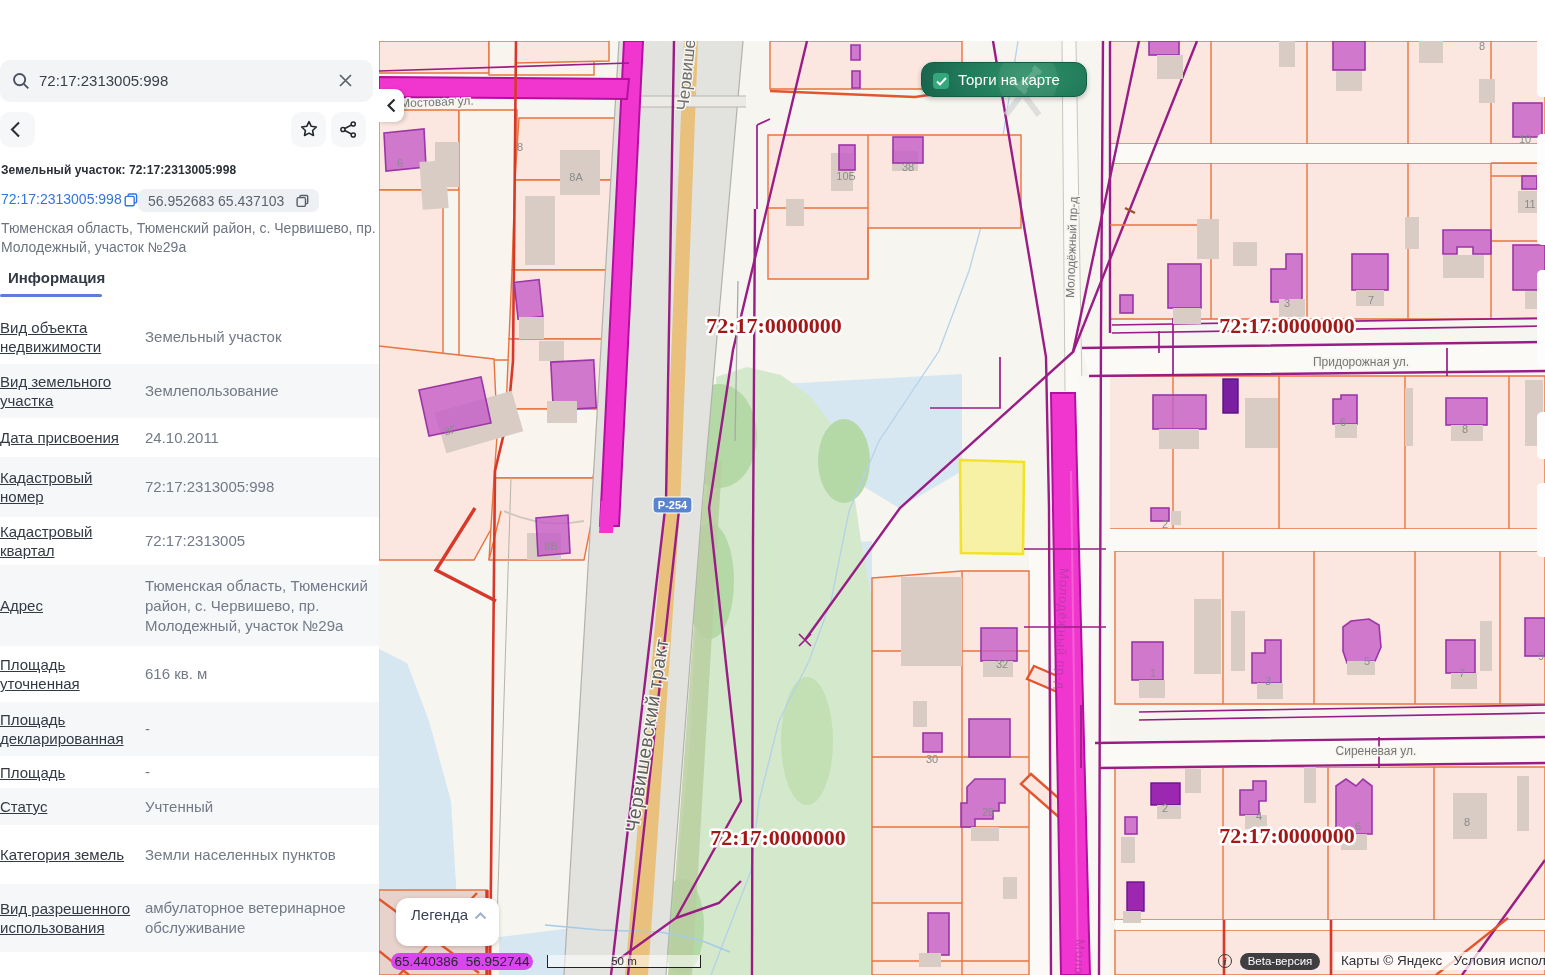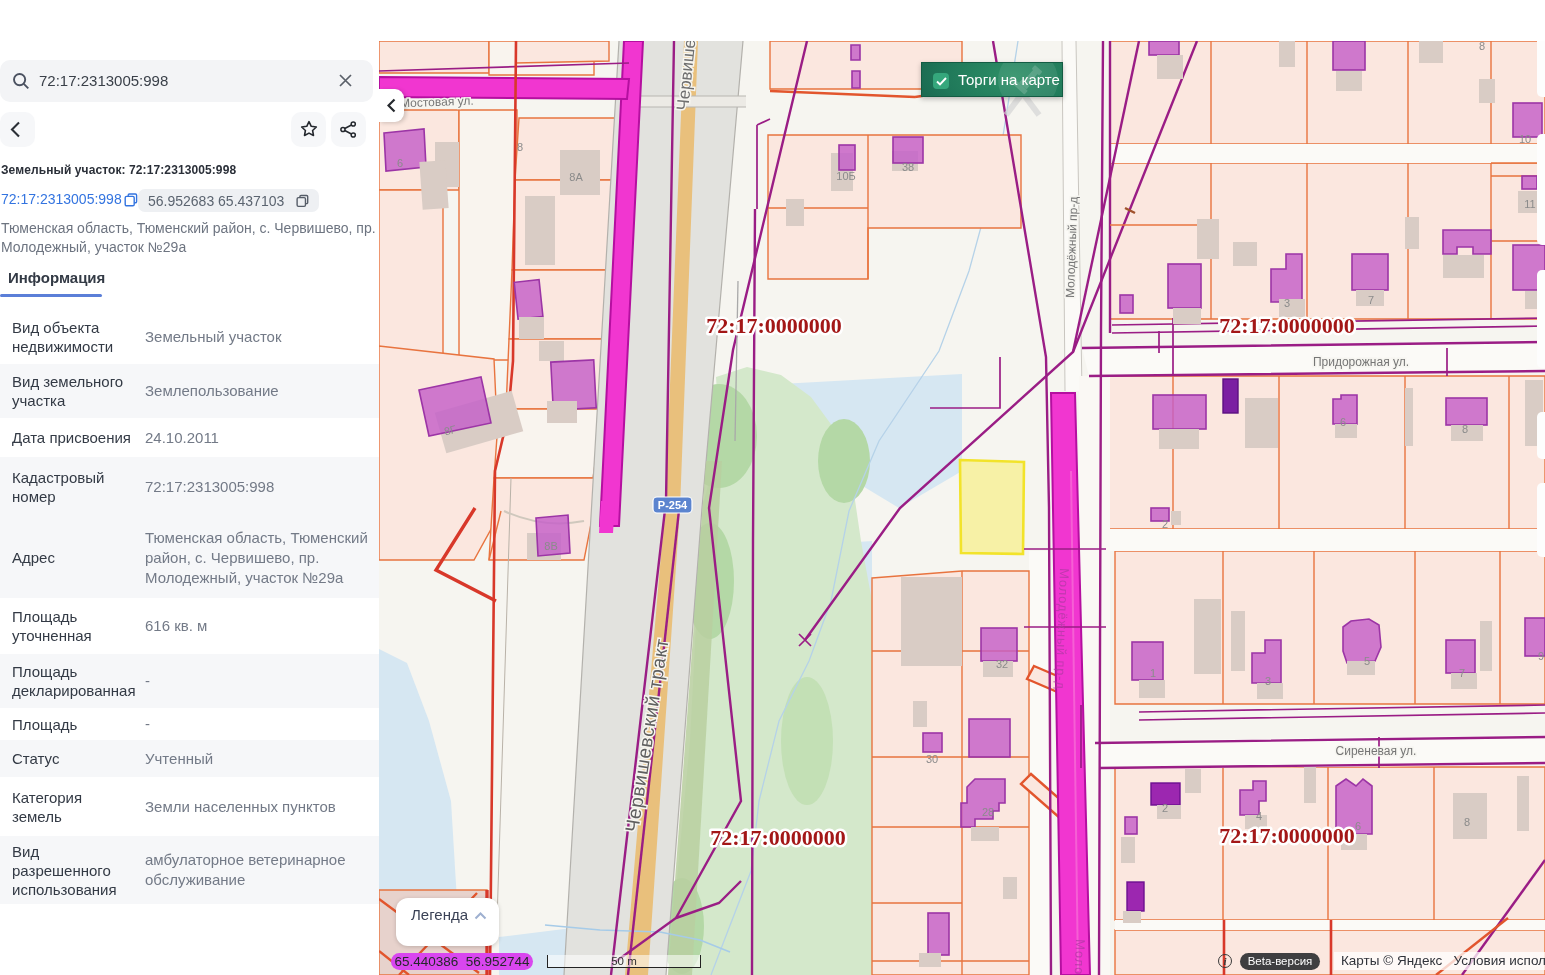--- a/index.html
+++ b/index.html
@@ -22,27 +22,27 @@
   #title { position:absolute; left:1px; top:122px; font-size:12px; font-weight:600; color:#2a2f38; letter-spacing:0.1px;}
   #cadlink { position:absolute; left:1px; top:150px; font-size:14px; color:#3374e0; }
   #coordchip { position:absolute; left:138px; top:148px; height:23px; background:#eef0f3; border-radius:7px;
      font-size:14px; color:#5b6470; padding:3px 10px 0 10px; }
   #addrtext { position:absolute; left:1px; top:178px; width:379px; font-size:14px; line-height:19px; color:#6d7480; }
   #tabinfo { position:absolute; left:8px; top:228px; font-size:15px; font-weight:700; color:#333a45; }
   #tabline { position:absolute; left:0px; top:253px; width:102px; height:3px; background:#5b7fd8; border-radius:2px;}
   #infotable { position:absolute; left:0; top:269px; width:379px; }
   .row { display:flex; align-items:center; }
   .row.g { background:#f6f7f9; }
-  .rlab { width:145px; padding-left:12px; padding-right:13px; font-size:15px; line-height:19px; color:#333a45; flex:none;}
+  .rlab { width:145px; padding-right:13px; font-size:15px; line-height:19px; color:#333a45; flex:none;text-decoration:underline;}
   .rval { flex:1; font-size:15px; line-height:20px; color:#737a87; padding-right:8px;}
   
   #map { position:absolute; left:379px; top:41px; width:1166px; height:934px; overflow:hidden; background:#f6f5f0; }
   #collapse { position:absolute; left:0px; top:48px; width:25px; height:33px; background:#fff;
      border-radius:0 9px 9px 0; box-shadow:2px 1px 4px rgba(0,0,0,.18); z-index:6;}
-  #torgi { position:absolute; left:542px; top:21px; width:142px; height:35px; border-radius:0;
+  #torgi { position:absolute; left:542px; top:21px; width:166px; height:35px; border-radius:12px;
      background:radial-gradient(120px 60px at 65% 40%, #2e9067 0%, #20795a 55%, #17604a 100%);
      box-shadow:0 2px 5px rgba(0,0,0,.25); border:1px solid #135c43; overflow:hidden;}
   #torgi .chk { position:absolute; left:11px; top:10px; width:16px; height:16px; background:#35a77c; border-radius:4px; }
   #torgi .lbl { position:absolute; left:36px; top:8px; color:#fff; font-size:15px; }
   #legend { position:absolute; left:17px; top:857px; width:103px; height:48px; background:#fff; border-radius:12px;
      box-shadow:0 1px 4px rgba(0,0,0,.18); }
   #legend .t { position:absolute; left:15px; top:8px; font-size:15px; color:#3b4256; }
   #coords { position:absolute; left:12px; top:912px; width:142px; height:17px; background:#d946ef; border-radius:9px;
      font-size:13.5px; color:#26282b; text-align:center; line-height:17px; }
   #scalebar { position:absolute; left:168px; top:914px; width:154px; height:13px;
@@ -114,20 +114,24 @@
           <div class="rlab">Вид земельного участка</div>
           <div class="rval">Землепользование</div>
         </div>
       <div class="row" style="min-height:39px">
           <div class="rlab">Дата присвоения</div>
           <div class="rval">24.10.2011</div>
         </div>
       <div class="row g" style="min-height:60px">
           <div class="rlab">Кадастровый номер</div>
           <div class="rval">72:17:2313005:998</div>
+        </div>
+      <div class="row" style="min-height:48px">
+          <div class="rlab">Кадастровый квартал</div>
+          <div class="rval">72:17:2313005</div>
         </div>
       <div class="row g" style="min-height:81px">
           <div class="rlab">Адрес</div>
           <div class="rval">Тюменская область, Тюменский район, с. Червишево, пр. Молодежный, участок №29а</div>
         </div>
       <div class="row" style="min-height:56px">
           <div class="rlab">Площадь уточненная</div>
           <div class="rval">616 кв. м</div>
         </div>
       <div class="row g" style="min-height:54px">

